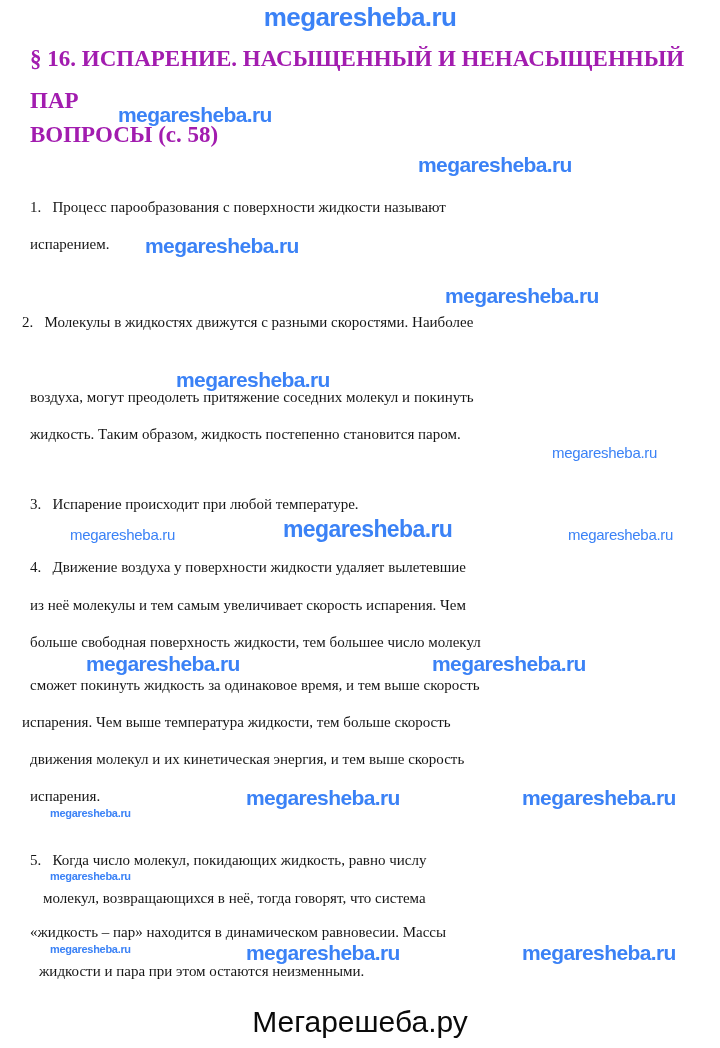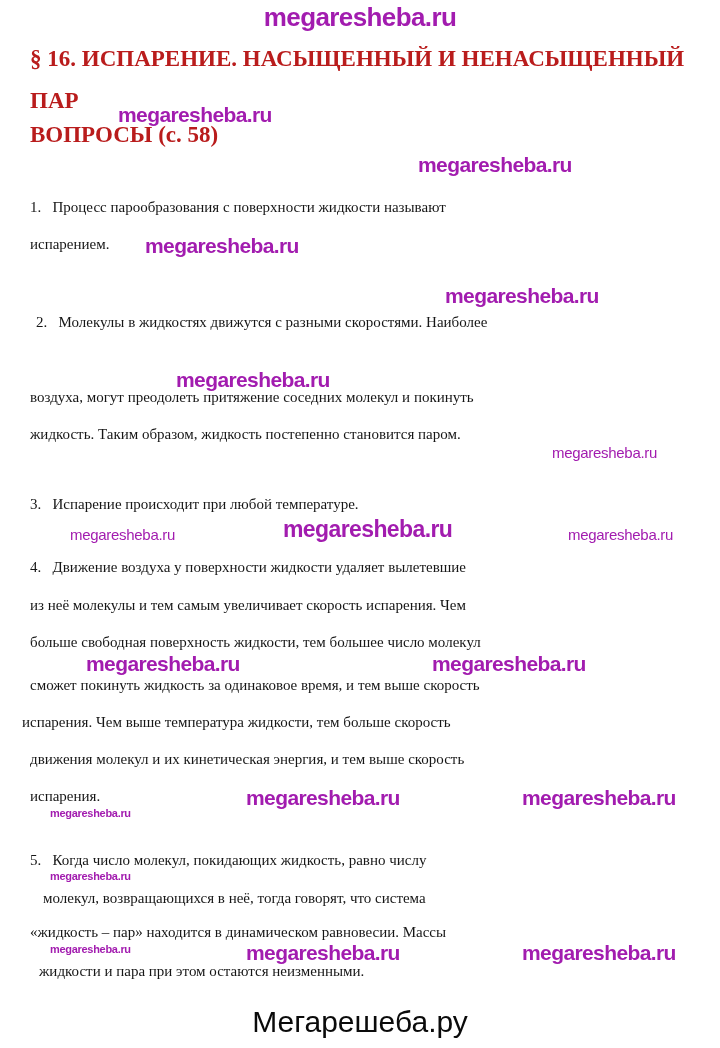--- a/index.html
+++ b/index.html
@@ -17,27 +17,27 @@
     font-family:"Liberation Serif", serif;
     font-size:15px;
     color:#161616;
     white-space:pre;
   }
   .head {
     position:absolute;
     font-family:"Liberation Serif", serif;
     font-size:23px;
     font-weight:700;
-    color:#b91c1c;
+    color:#a21caf;
     white-space:pre;
   }
   .wm {
     position:absolute;
     font-family:"Liberation Sans", sans-serif;
-    color:#a21caf;
+    color:#3b82f6;
     white-space:nowrap;
     letter-spacing:-0.6px;
   }
   .wm-xl { font-size:26px; font-weight:700; }
   .wm-lg { font-size:23px; font-weight:700; }
   .wm-b  { font-size:21px; font-weight:700; }
   .wm-sm { font-size:15px; font-weight:400; letter-spacing:-0.3px; }
   .wm-xs { font-size:11px; font-weight:700; letter-spacing:-0.3px; }
   .centered { left:50%; transform:translateX(-50%); }
   .footer-brand {
@@ -60,21 +60,21 @@
   <div class="head" style="left:30px; top:88px;">ПАР</div>
   <div class="wm wm-b" style="left:118px; top:103px;">megaresheba.ru</div>
   <div class="head" style="left:30px; top:122px;">ВОПРОСЫ (с. 58)</div>
   <div class="wm wm-b" style="left:418px; top:153px;">megaresheba.ru</div>
 
   <div class="line" style="left:30px; top:199px;">1.   Процесс парообразования с поверхности жидкости называют</div>
   <div class="line" style="left:30px; top:236px;">испарением.</div>
   <div class="wm wm-b" style="left:145px; top:234px;">megaresheba.ru</div>
   <div class="wm wm-b" style="left:445px; top:284px;">megaresheba.ru</div>
 
-  <div class="line" style="left:36px; top:314px;">2.   Молекулы в жидкостях движутся с разными скоростями. Наиболее</div>
+  <div class="line" style="left:22px; top:314px;">2.   Молекулы в жидкостях движутся с разными скоростями. Наиболее</div>
   <div class="wm wm-b" style="left:176px; top:368px;">megaresheba.ru</div>
   <div class="line" style="left:30px; top:389px;">воздуха, могут преодолеть притяжение соседних молекул и покинуть</div>
   <div class="line" style="left:30px; top:426px;">жидкость. Таким образом, жидкость постепенно становится паром.</div>
   <div class="wm wm-sm" style="left:552px; top:444px;">megaresheba.ru</div>
 
   <div class="line" style="left:30px; top:496px;">3.   Испарение происходит при любой температуре.</div>
   <div class="wm wm-sm" style="left:70px; top:526px;">megaresheba.ru</div>
   <div class="wm wm-lg" style="left:283px; top:516px;">megaresheba.ru</div>
   <div class="wm wm-sm" style="left:568px; top:526px;">megaresheba.ru</div>
 

